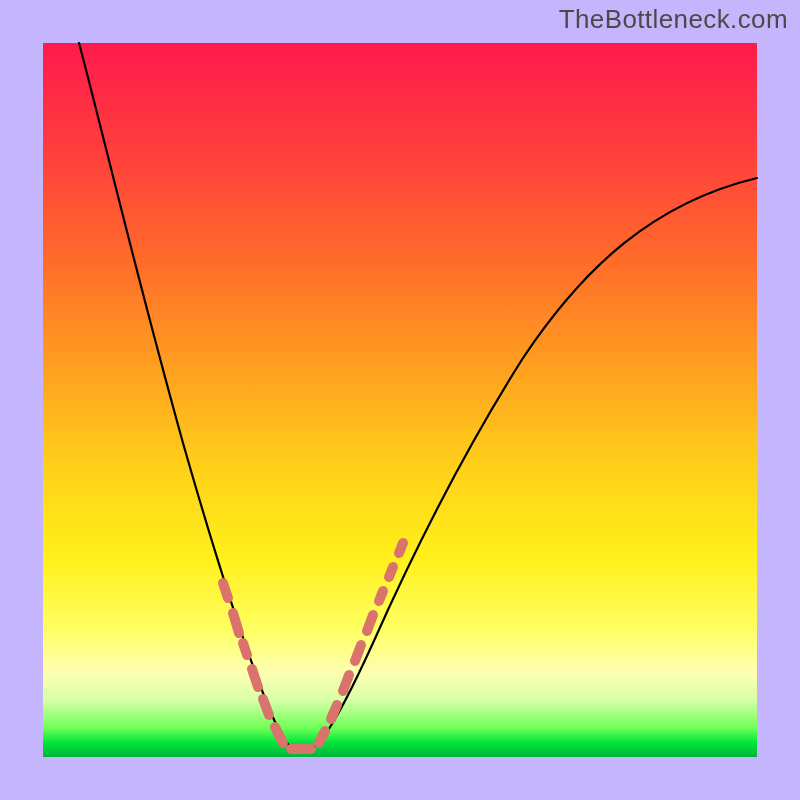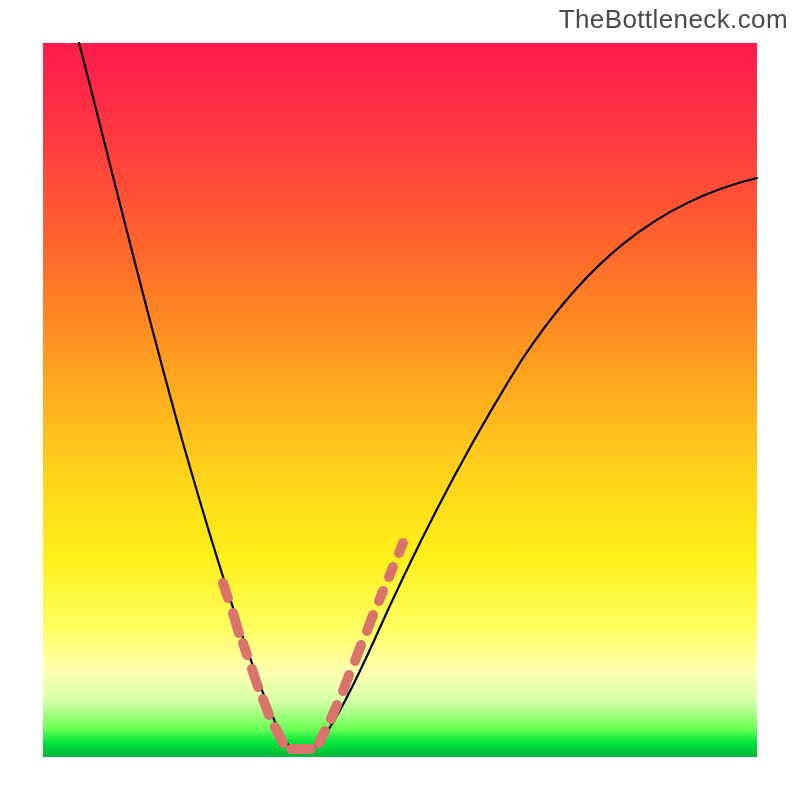--- a/index.html
+++ b/index.html
@@ -10,21 +10,21 @@
     overflow: hidden;
     background: #000;
     font-family: Arial, Helvetica, sans-serif;
   }
   .frame {
     position: absolute;
     left: 0;
     top: 0;
     width: 800px;
     height: 800px;
-    background: #ffffff;
+    background: #c4b5fd;
   }
   .plot {
     position: absolute;
     left: 43px;
     top: 43px;
     width: 714px;
     height: 714px;
     
     background: linear-gradient(
       to bottom,

